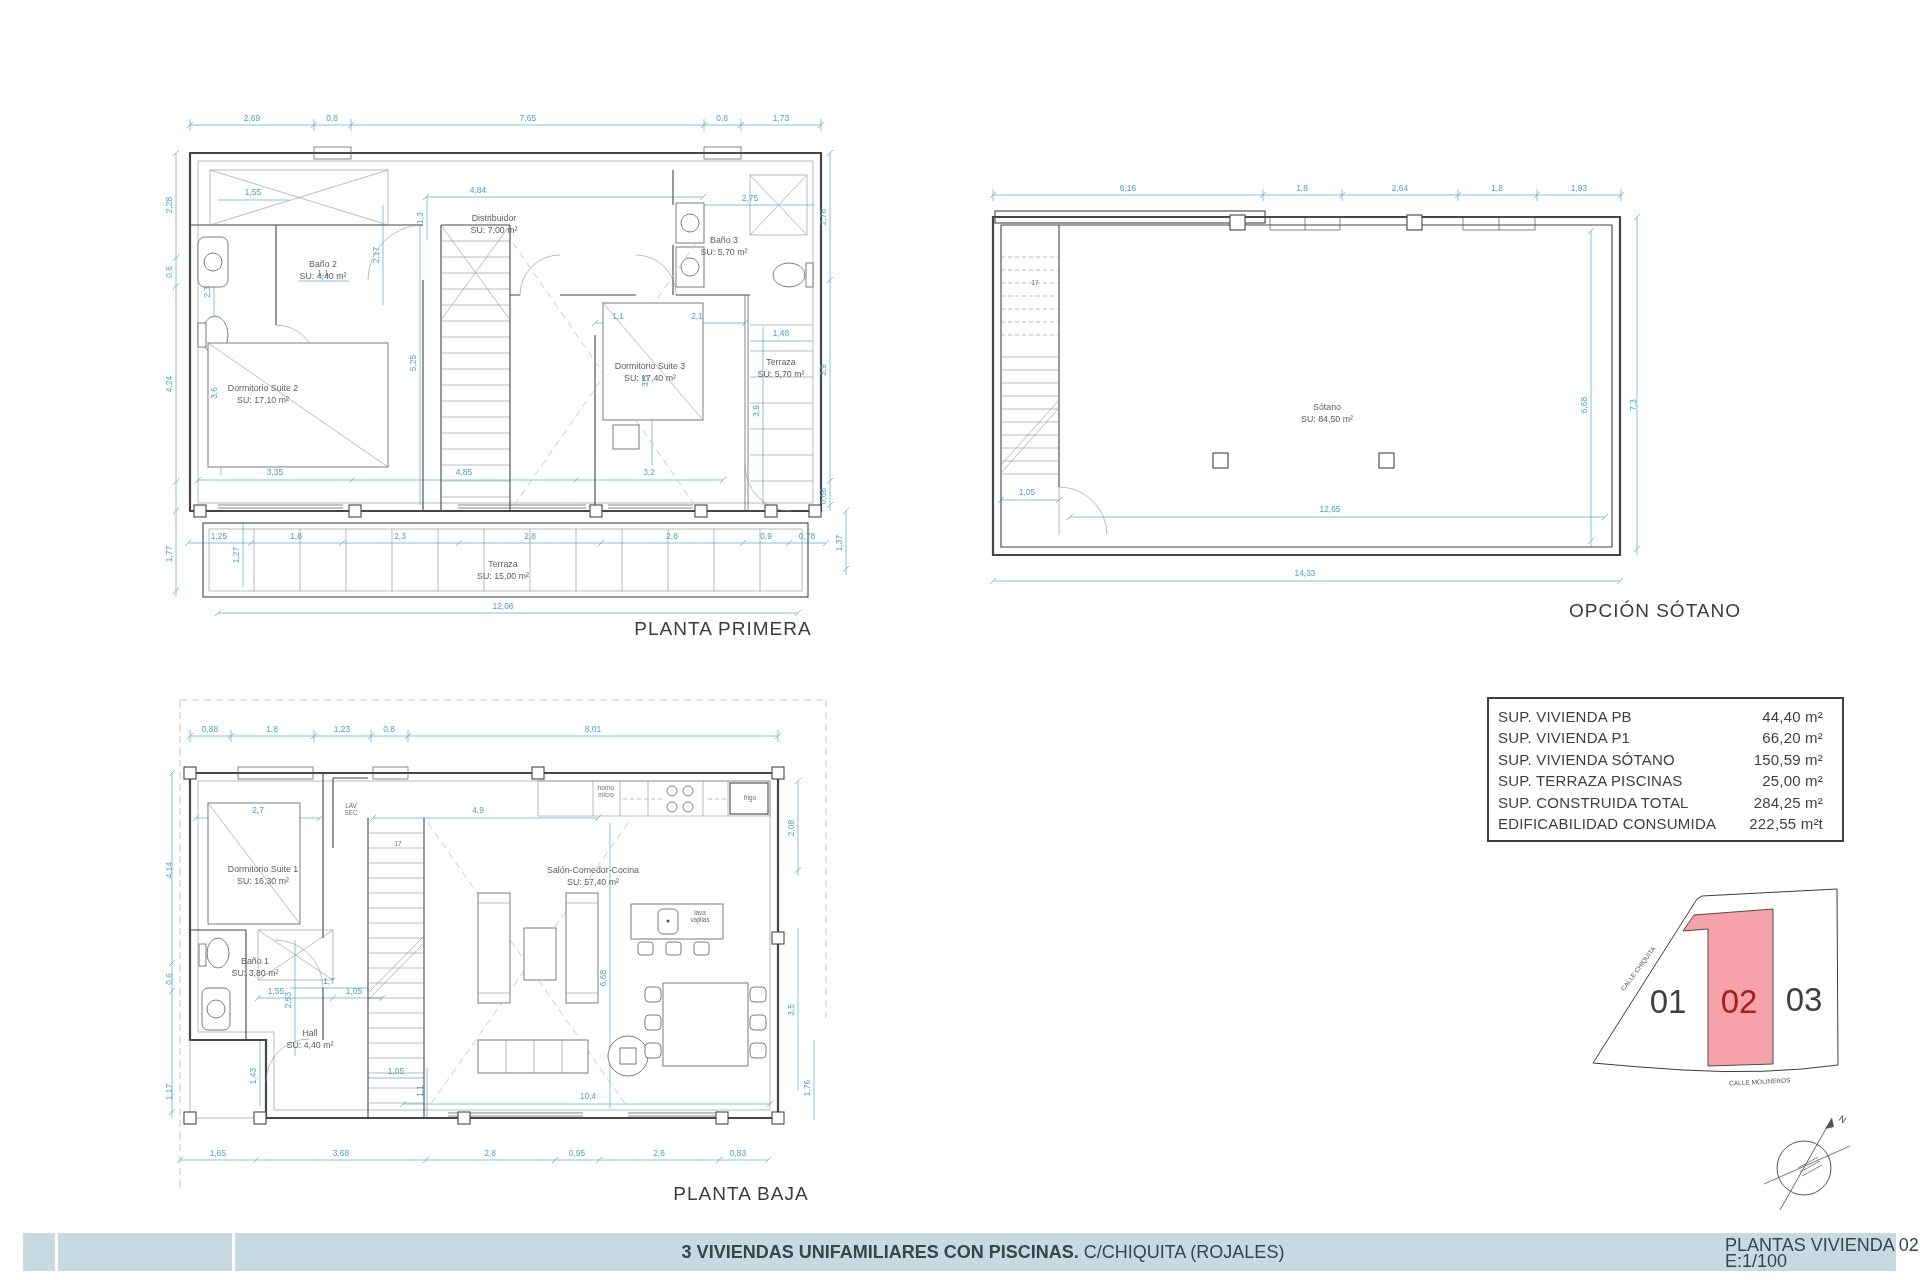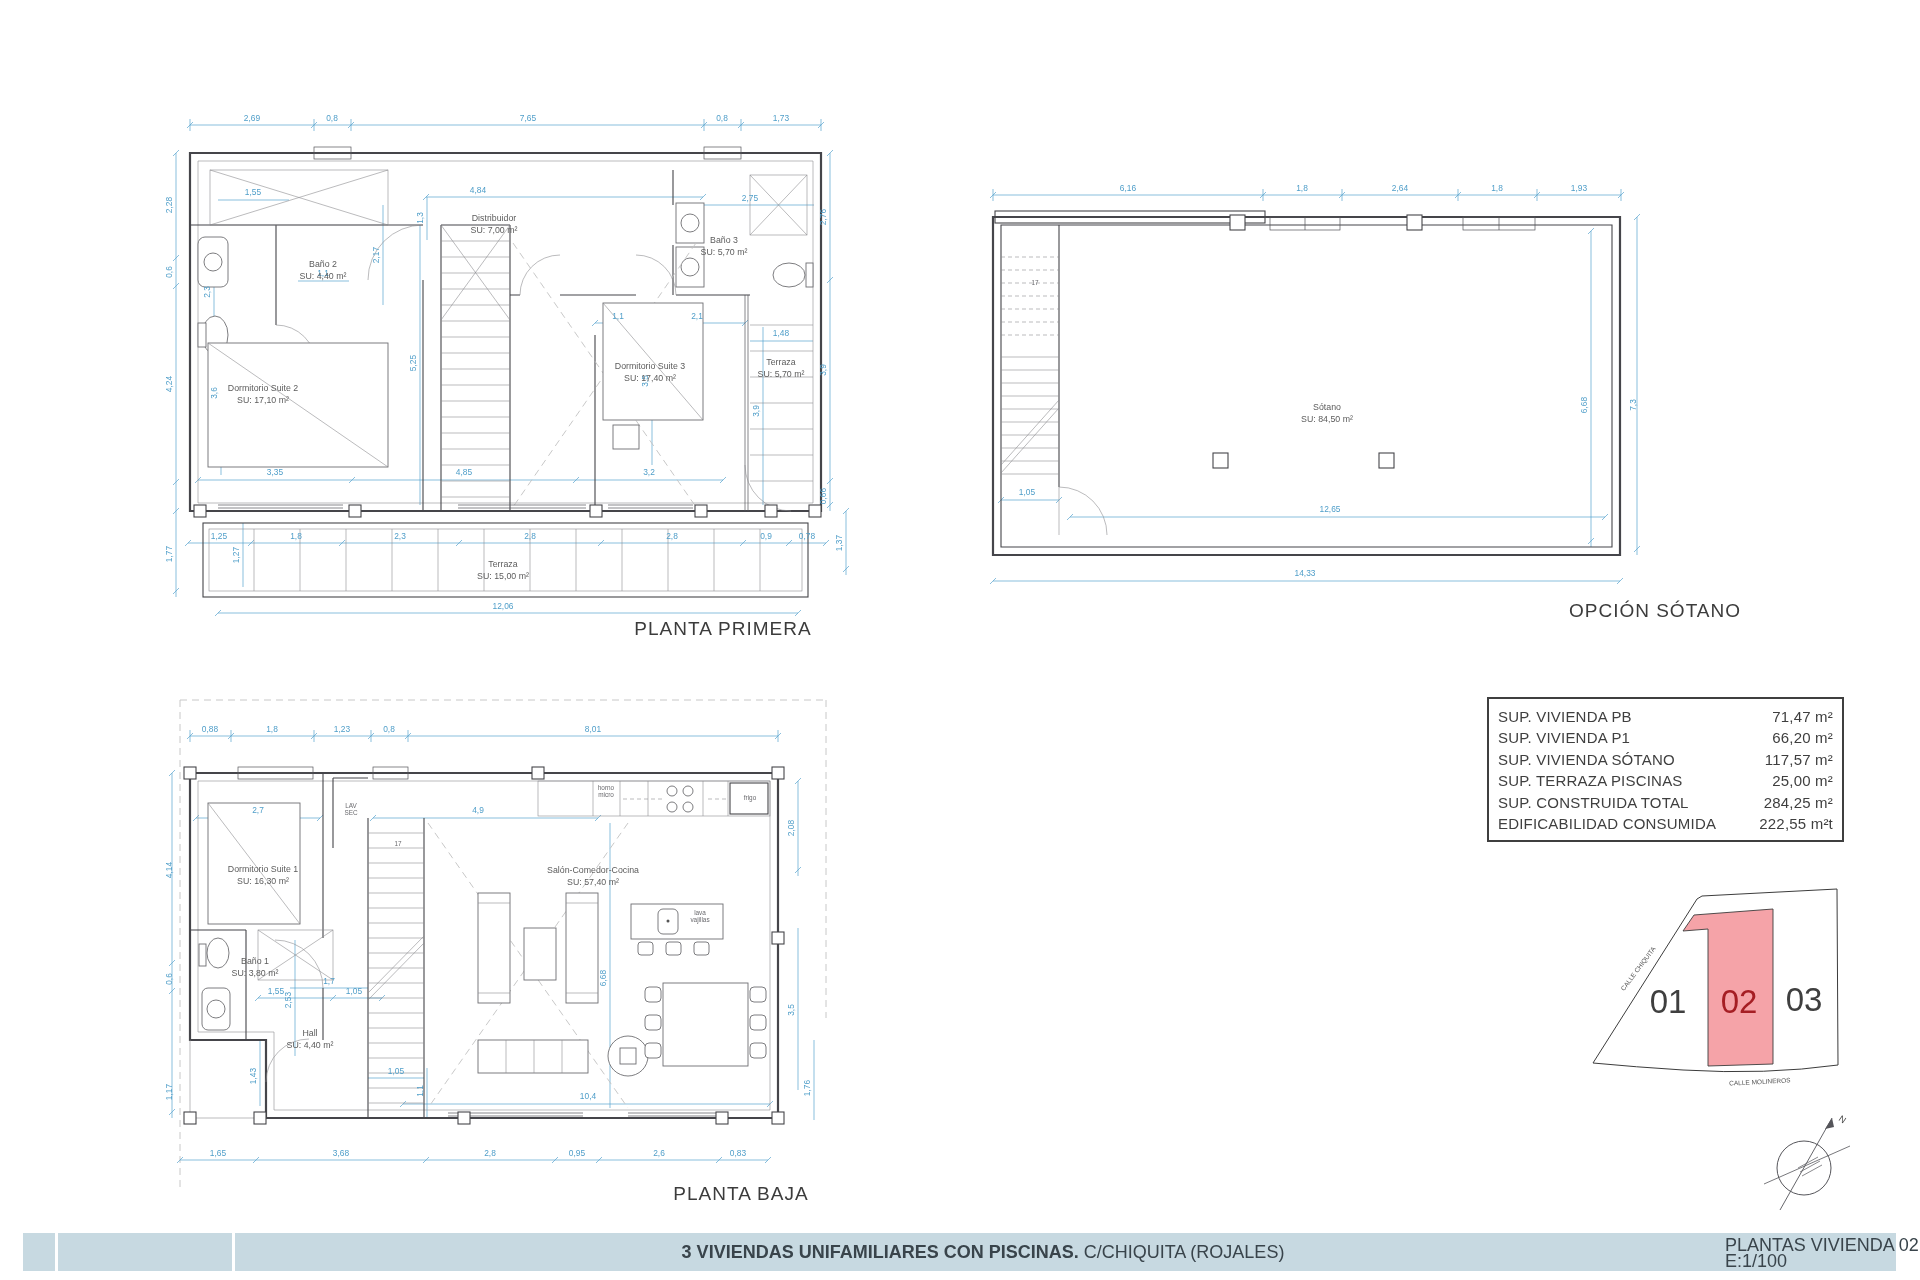--- a/index.html
+++ b/index.html
@@ -14,21 +14,21 @@
   .d{stroke:#58a3ce;stroke-width:.7;fill:none;}
   .glass{stroke:#55555a;stroke-width:.7;fill:none;}
   .dash{stroke:#c2c2c2;stroke-width:.9;fill:none;stroke-dasharray:7 5;}
   .pill{fill:#ffffff;stroke:#45454a;stroke-width:1.1;}
   .dims text{fill:#4f9ec9;font-size:8.4px;text-anchor:middle;font-family:"Liberation Sans",sans-serif;}
   .rooms text{fill:#5c5c5c;font-size:8.8px;text-anchor:middle;font-family:"Liberation Sans",sans-serif;}
   .small text{fill:#6a6a6e;font-size:6.4px;text-anchor:middle;font-family:"Liberation Sans",sans-serif;}
   .ptitle{font-size:19px;fill:#3c3c3c;letter-spacing:1px;text-anchor:middle;font-family:"Liberation Sans",sans-serif;}
   
   .area-table{left:1487px;top:697px;width:357px;border:2px solid #3f3f3f;background:#fff;
-    padding:7px 9px 6px 9px;box-sizing:border-box;}
+    padding:7px 19px 6px 9px;box-sizing:border-box;}
   .area-row{display:flex;justify-content:space-between;font-size:15px;color:#3f3f3f;
     line-height:21.4px;letter-spacing:.2px;}
   
   .fblock{background:#c7d9e1;position:absolute;top:1233px;height:38px;}
   .ftitle-wrap{display:flex;align-items:center;justify-content:center;}
   .ftitle{margin-right:165px;font-size:18px;color:#39444b;white-space:nowrap;}
   .ftitle b{font-weight:bold;}
   .fright{position:absolute;left:1725px;top:1237px;font-size:18px;color:#39444b;line-height:16px;}
 </style>
 </head>
@@ -335,29 +335,29 @@
       <text x="448" y="102"><tspan x="448" dy="0">horno</tspan><tspan x="448" dy="7">micro</tspan></text>
       <text x="592" y="112"><tspan x="592" dy="0">frigo</tspan></text>
       <text x="542" y="227"><tspan x="542" dy="0">lava</tspan><tspan x="542" dy="7">vajillas</tspan></text>
     </g>
   <text class="ptitle" x="583" y="512">PLANTA BAJA</text>
 </svg>
 
 <div class="abs area-table">
   <div class="area-row">
       <span>SUP. VIVIENDA PB</span>
-      <span>71,47 m²</span>
+      <span>44,40 m²</span>
     </div>
   <div class="area-row">
       <span>SUP. VIVIENDA P1</span>
       <span>66,20 m²</span>
     </div>
   <div class="area-row">
       <span>SUP. VIVIENDA SÓTANO</span>
-      <span>117,57 m²</span>
+      <span>150,59 m²</span>
     </div>
   <div class="area-row">
       <span>SUP. TERRAZA PISCINAS</span>
       <span>25,00 m²</span>
     </div>
   <div class="area-row">
       <span>SUP. CONSTRUIDA TOTAL</span>
       <span>284,25 m²</span>
     </div>
   <div class="area-row">

